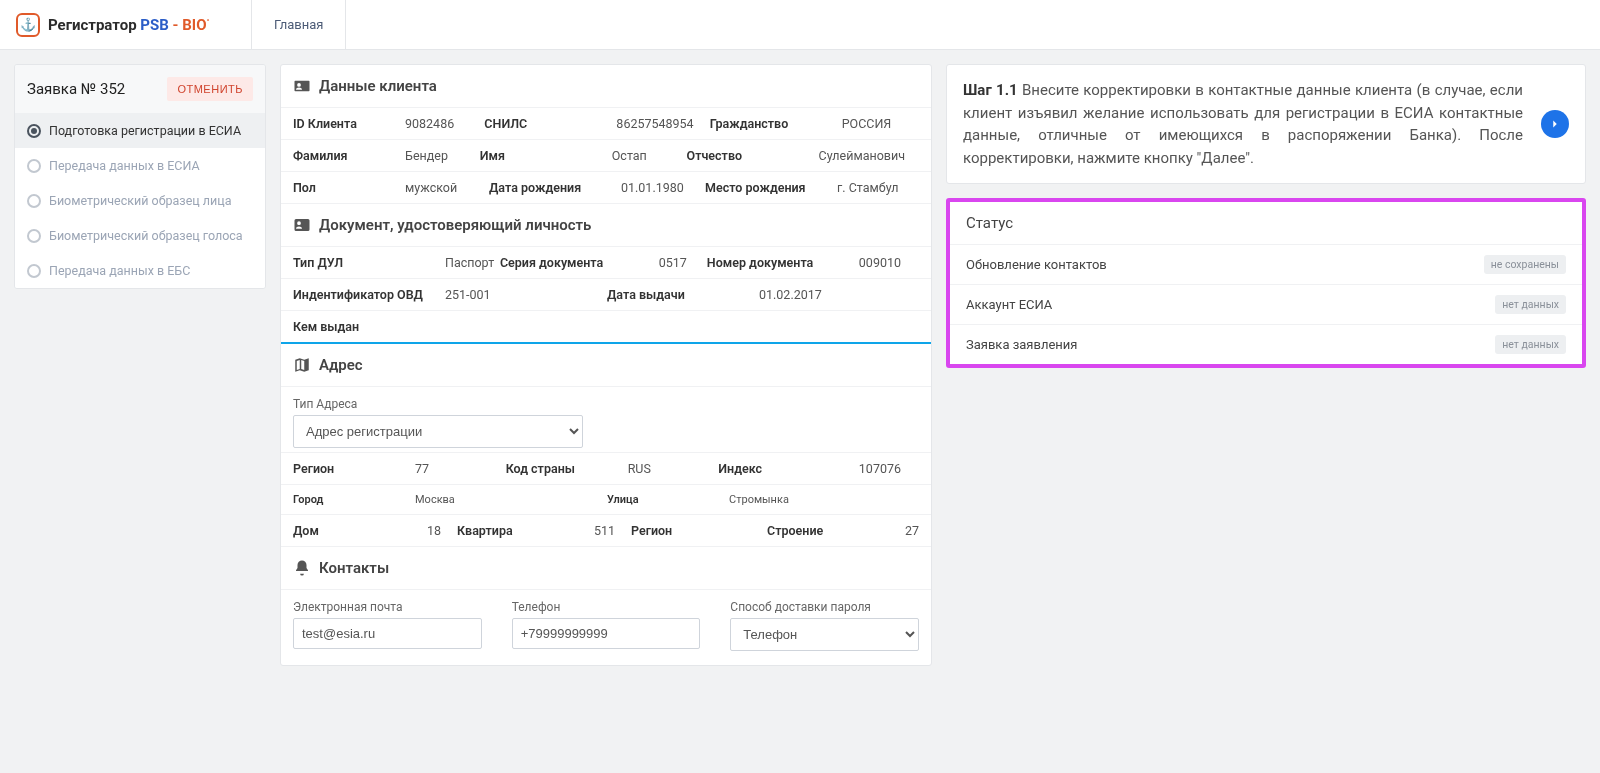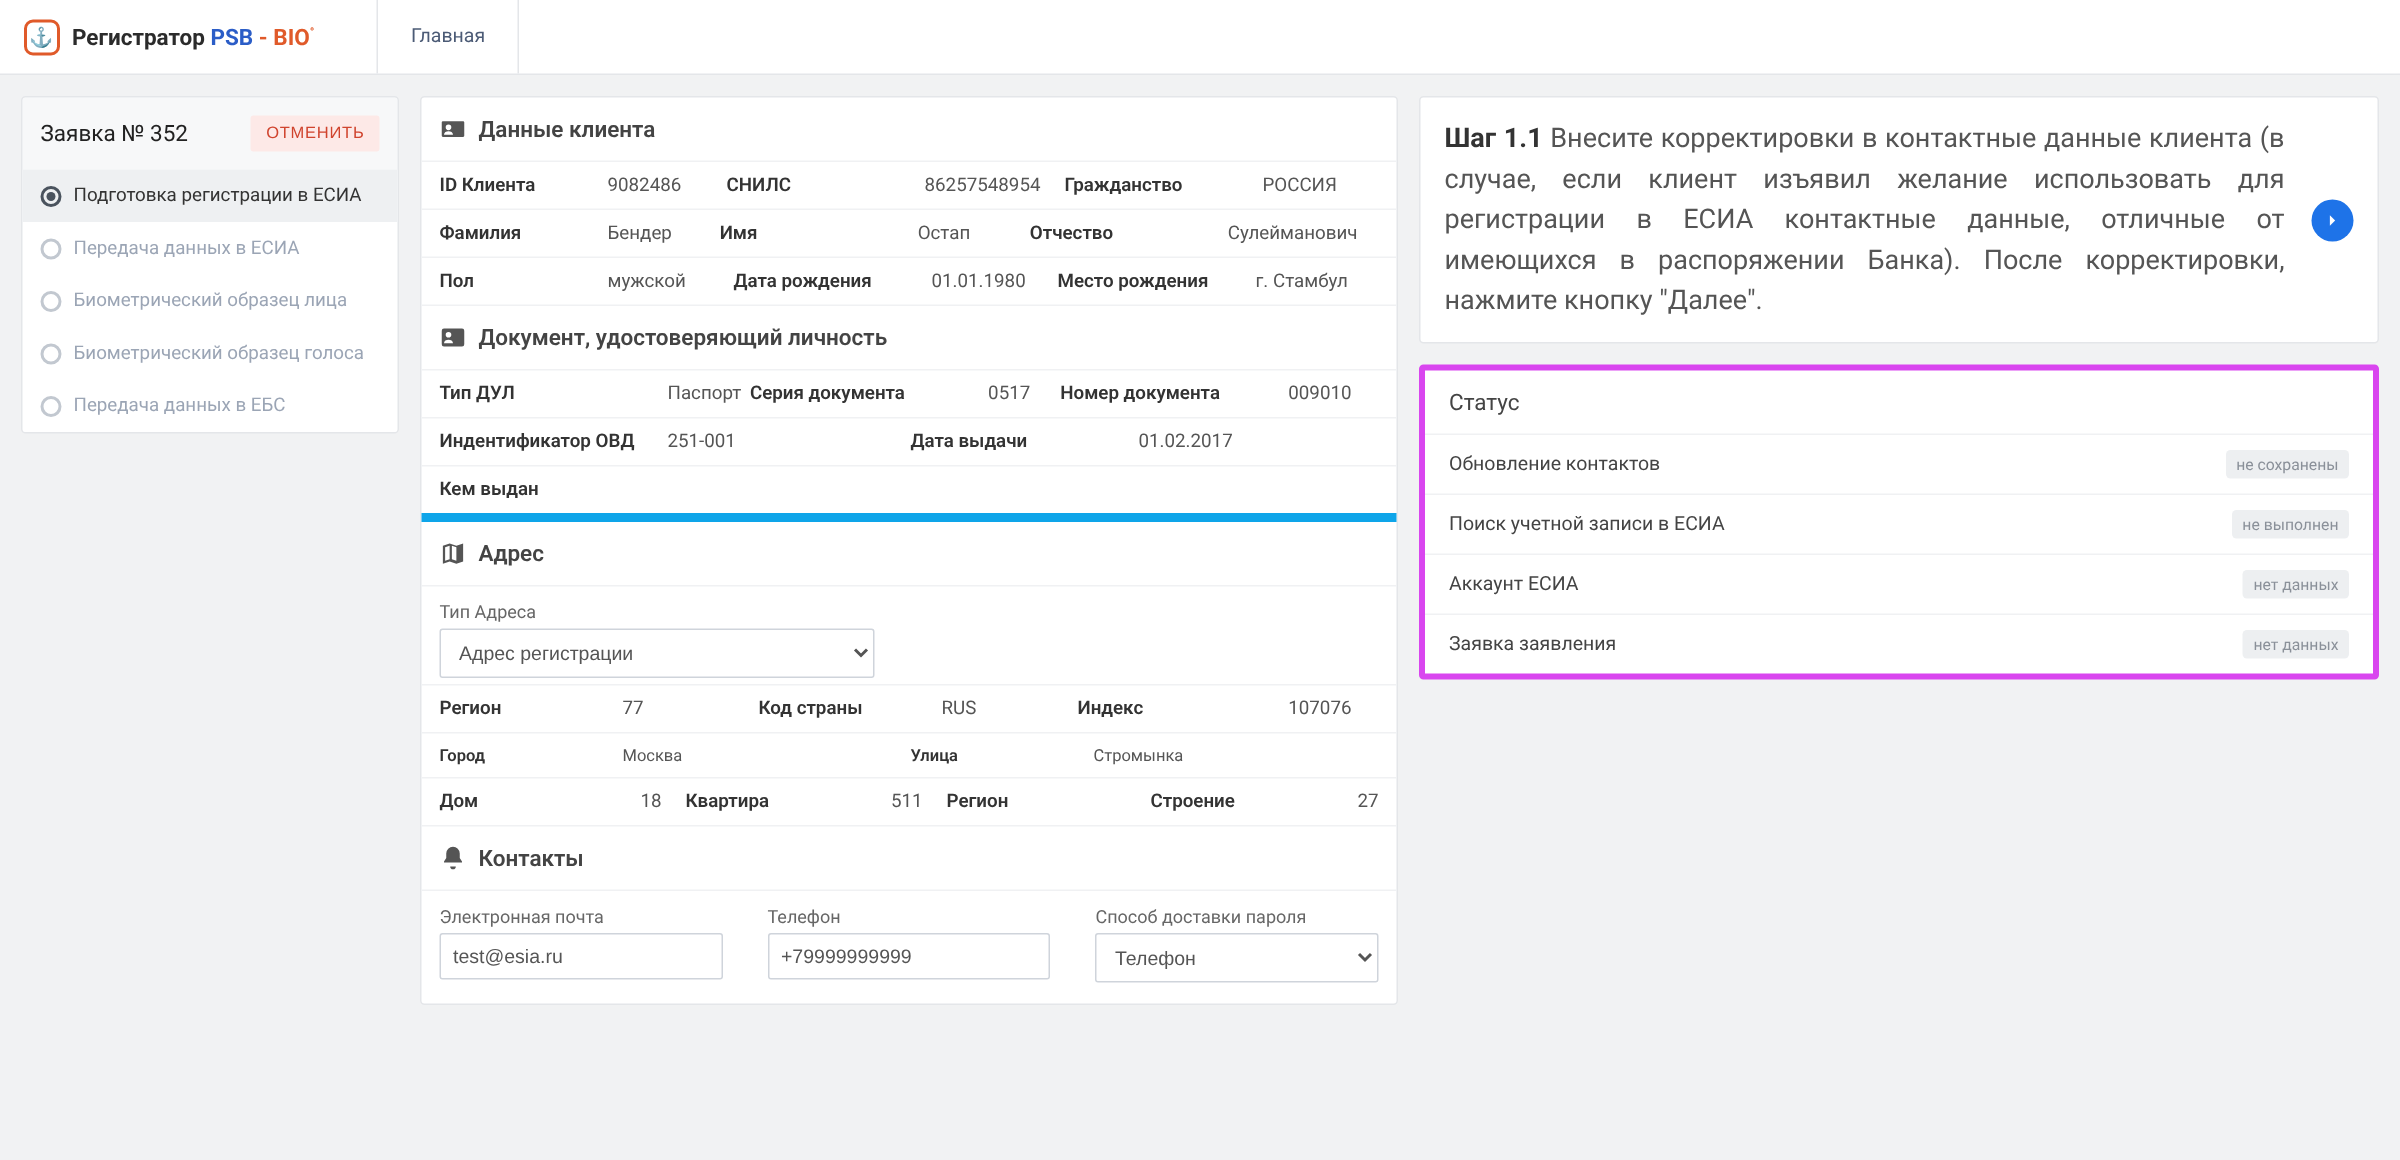--- a/index.html
+++ b/index.html
@@ -153,21 +153,21 @@
     grid-template-columns: 150px 1fr 150px 1fr;
     padding: 8px 12px;
     border-bottom: 1px solid #f0f1f3;
     font-size: 12.5px;
     gap: 2px;
   }
   .doc-row3 {
     display: grid;
     grid-template-columns: 150px 1fr;
     padding: 8px 12px;
-    border-bottom: 6px solid #0ea5e9;
+    border-bottom: 2px solid #0ea5e9;
     font-size: 12.5px;
     gap: 18px;
   }
   .k { font-weight: 600; color: #333; }
   .v { color: #555; }
   .addr-form { padding: 10px 12px 4px; border-bottom: 1px solid #f0f1f3; }
   .field-label { font-size: 12px; color: #666; margin-bottom: 4px; display: block; }
   select, input[type="text"] {
     width: 100%;
     border: 1px solid #cfd4db;
@@ -212,21 +212,21 @@
   .instr-card {
     background: #fff;
     border: 1px solid #e4e6e9;
     border-radius: 3px;
     padding: 14px 16px;
     display: flex;
     align-items: center;
     gap: 18px;
   }
   .instr-text {
-    font-size: 18px;
+    font-size: 15px;
     color: #555;
     line-height: 1.5;
     text-align: justify;
     flex: 1;
   }
   .instr-text b { color: #333; }
   .next-btn {
     width: 28px; height: 28px;
     border-radius: 50%;
     background: #1e73e8;
@@ -446,24 +446,20 @@
       </button>
     </div>
 
     <div class="status-card">
       <div class="status-hdr">Статус</div>
       <div class="status-row">
         <span>Обновление контактов</span>
         <span class="badge">не сохранены</span>
       </div>
       <div class="status-row">
-        <span>Поиск учетной записи в ЕСИА</span>
-        <span class="badge">не выполнен</span>
-      </div>
-      <div class="status-row">
         <span>Аккаунт ЕСИА</span>
         <span class="badge">нет данных</span>
       </div>
       <div class="status-row">
         <span>Заявка заявления</span>
         <span class="badge">нет данных</span>
       </div>
     </div>
   </div>
 </div>

